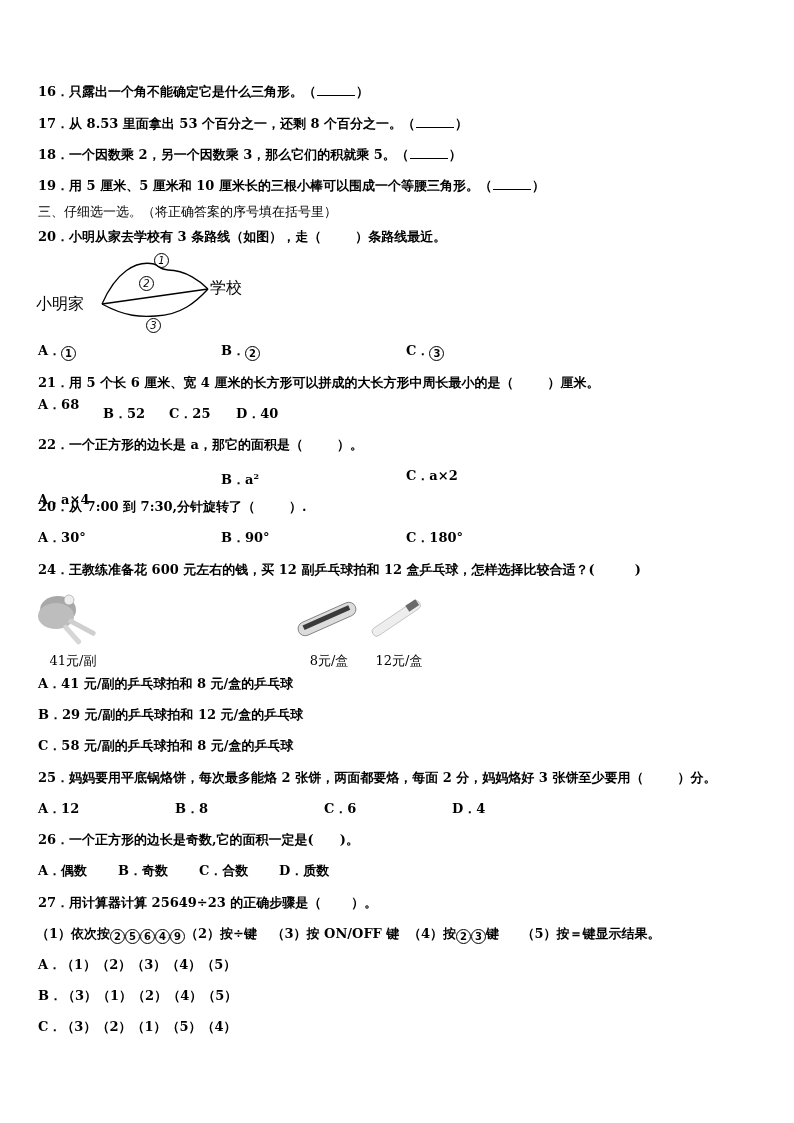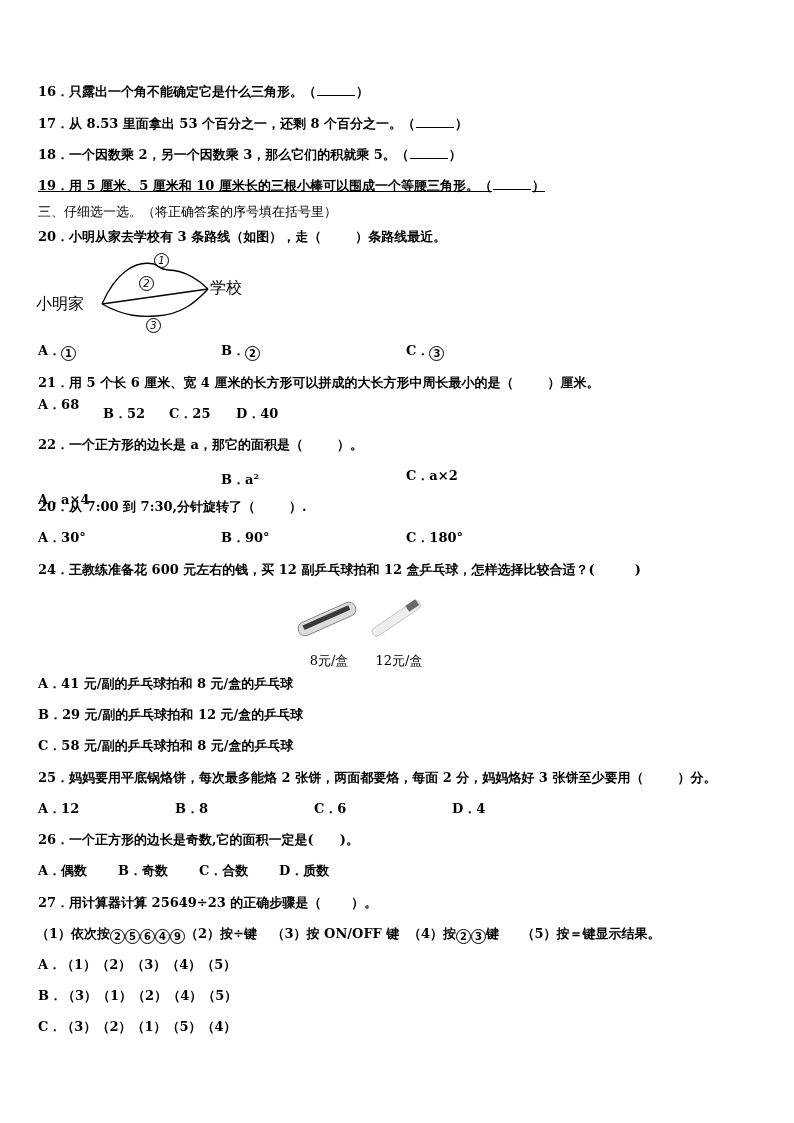--- a/index.html
+++ b/index.html
@@ -30,21 +30,21 @@
 </div>
 
 <div class="line" style="top:115px;">
   <span>17．</span><span>从 8.53 里面拿出 53 个百分之一，还剩 8 个百分之一。（</span><span class="blank"></span><span>）</span>
 </div>
 
 <div class="line" style="top:146px;">
   <span>18．</span><span>一个因数乘 2，另一个因数乘 3，那么它们的积就乘 5。（</span><span class="blank"></span><span>）</span>
 </div>
 
-<div class="line" style="top:177px;text-decoration:underline;">
+<div class="line" style="top:177px;">
   <span>19．</span><span>用 5 厘米、5 厘米和 10 厘米长的三根小棒可以围成一个等腰三角形。（</span><span class="blank"></span><span>）</span>
 </div>
 
 <div class="line" style="top:204px; font-weight:normal;">三、仔细选一选。（将正确答案的序号填在括号里）</div>
 
 <div class="line" style="top:229px;">
   <span>20．</span><span>小明从家去学校有 3 条路线（如图），走（</span><span class="paren-gap"></span><span>）条路线最近。</span>
 </div>
 
 <div class="diagram">
@@ -93,20 +93,30 @@
 </div>
 <div class="opt" style="top:530px; left:38px;"><span>A．</span><span>30°</span></div>
 <div class="opt" style="top:530px; left:221px;"><span>B．</span><span>90°</span></div>
 <div class="opt" style="top:530px; left:406px;"><span>C．</span><span>180°</span></div>
 
 <div class="line" style="top:562px;">
   <span>24．</span><span>王教练准备花 600 元左右的钱，买 12 副乒乓球拍和 12 盒乒乓球，怎样选择比较合适？(</span><span class="paren-gap-wide"></span><span>)</span>
 </div>
 
 <div class="products">
+  <div class="prod" style="left:0px;">
+    <svg width="74" height="56" viewBox="0 0 74 56">
+      <ellipse cx="22" cy="20" rx="18" ry="14" fill="#a8a8a8"></ellipse>
+      <ellipse cx="20" cy="26" rx="18" ry="13" fill="#bdbdbd"></ellipse>
+      <rect x="34" y="28" width="30" height="5" rx="2" fill="#cfcfcf" transform="rotate(28 34 28)"></rect>
+      <rect x="30" y="34" width="24" height="5" rx="2" fill="#d6d6d6" transform="rotate(48 30 34)"></rect>
+      <circle cx="33" cy="10" r="5" fill="#eeeeee" stroke="#999" stroke-width="0.6"></circle>
+    </svg>
+    <div class="price">41元/副</div>
+  </div>
   <div class="prod" style="left:256px;">
     <svg width="74" height="56" viewBox="0 0 74 56">
       <rect x="4" y="22" width="62" height="14" rx="7" fill="#dcdcdc" stroke="#777" stroke-width="0.8" transform="rotate(-24 35 29)"></rect>
       <rect x="10" y="25" width="50" height="5" fill="#3a3a3a" transform="rotate(-24 35 29)"></rect>
     </svg>
     <div class="price">8元/盒</div>
   </div>
   <div class="prod" style="left:326px;">
     <svg width="74" height="56" viewBox="0 0 74 56">
       <rect x="6" y="24" width="56" height="9" rx="4" fill="#eeeeee" stroke="#aaa" stroke-width="0.6" transform="rotate(-34 34 28)"></rect>
@@ -118,21 +128,21 @@
 
 <div class="opt" style="top:676px; left:38px;"><span>A．</span><span>41 元/副的乒乓球拍和 8 元/盒的乒乓球</span></div>
 <div class="opt" style="top:707px; left:38px;"><span>B．</span><span>29 元/副的乒乓球拍和 12 元/盒的乒乓球</span></div>
 <div class="opt" style="top:738px; left:38px;"><span>C．</span><span>58 元/副的乒乓球拍和 8 元/盒的乒乓球</span></div>
 
 <div class="line" style="top:770px;">
   <span>25．</span><span>妈妈要用平底锅烙饼，每次最多能烙 2 张饼，两面都要烙，每面 2 分，妈妈烙好 3 张饼至少要用（</span><span class="paren-gap"></span><span>）分。</span>
 </div>
 <div class="opt" style="top:801px; left:38px;"><span>A．</span><span>12</span></div>
 <div class="opt" style="top:801px; left:175px;"><span>B．</span><span>8</span></div>
-<div class="opt" style="top:801px; left:314px;"><span>C．</span><span>6</span></div>
+<div class="opt" style="top:801px; left:324px;"><span>C．</span><span>6</span></div>
 <div class="opt" style="top:801px; left:452px;"><span>D．</span><span>4</span></div>
 
 <div class="line" style="top:832px;">
   <span>26．</span><span>一个正方形的边长是奇数,它的面积一定是(</span><span class="paren-gap" style="width:26px;"></span><span>)。</span>
 </div>
 <div class="opt" style="top:863px; left:38px;"><span>A．</span><span>偶数</span></div>
 <div class="opt" style="top:863px; left:118px;"><span>B．</span><span>奇数</span></div>
 <div class="opt" style="top:863px; left:199px;"><span>C．</span><span>合数</span></div>
 <div class="opt" style="top:863px; left:279px;"><span>D．</span><span>质数</span></div>
 

